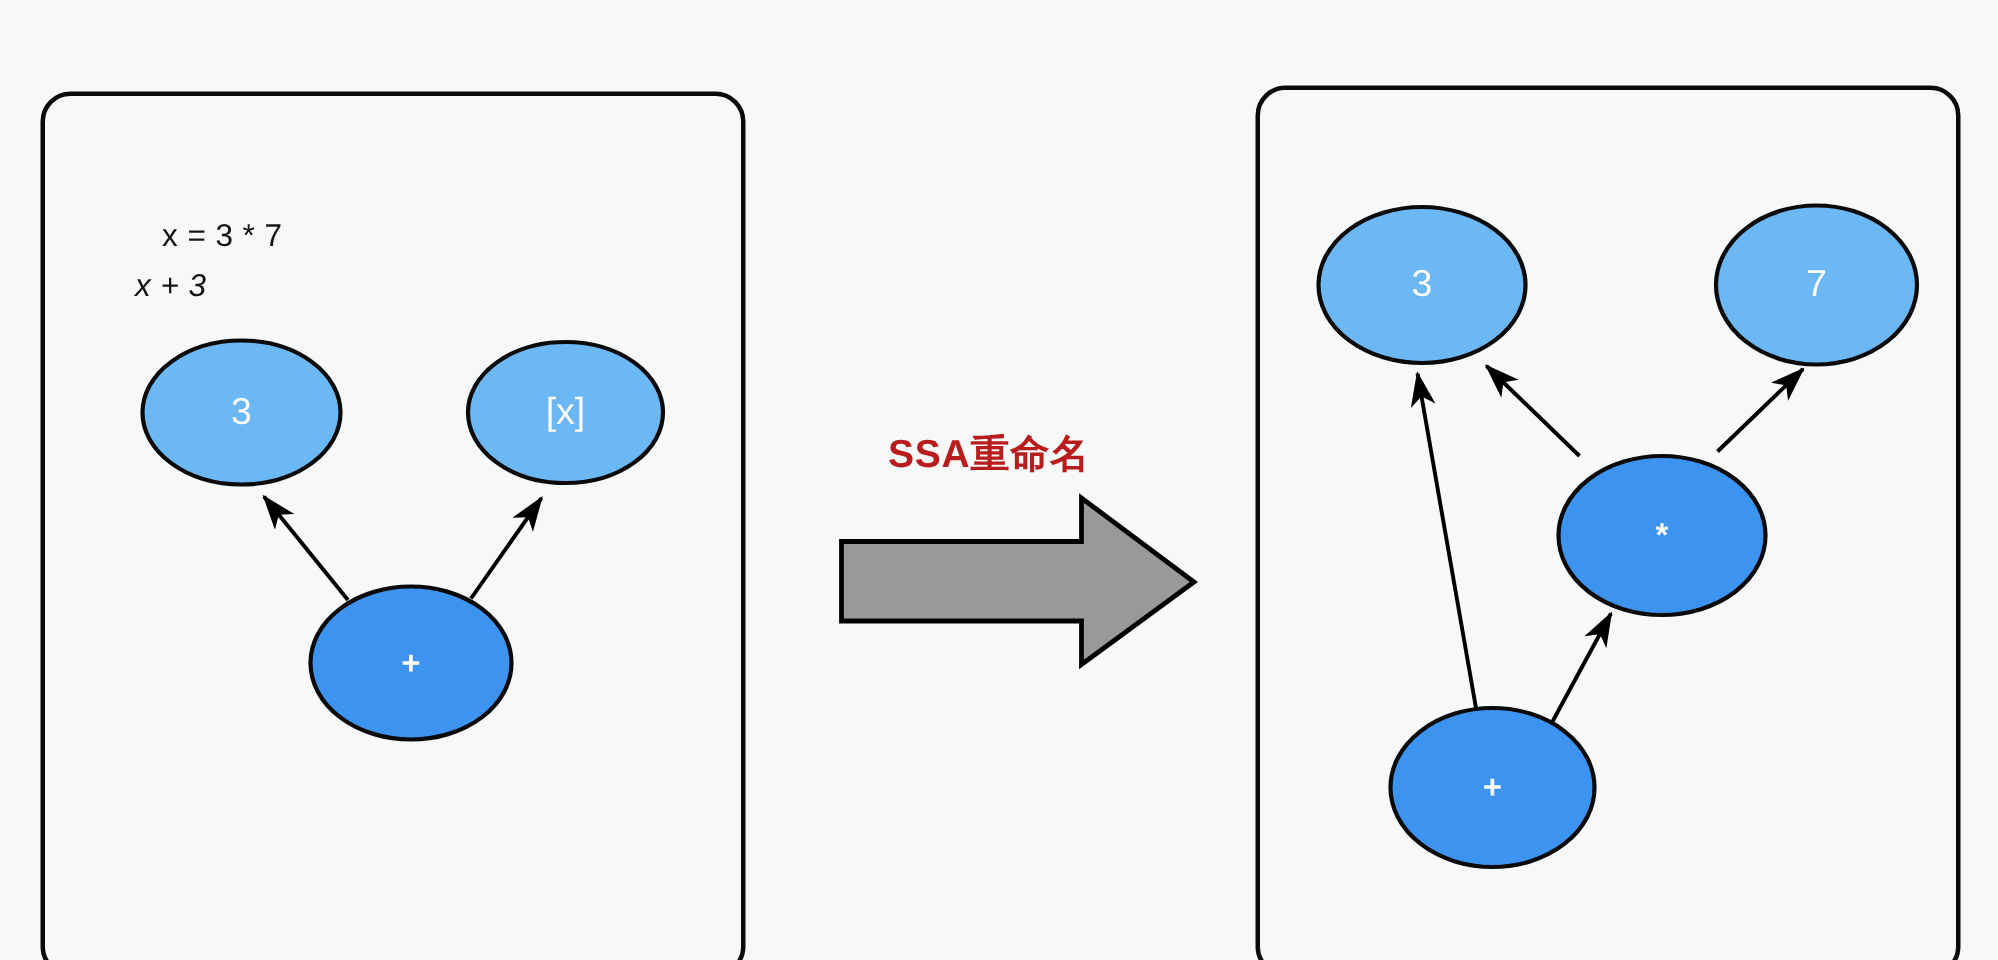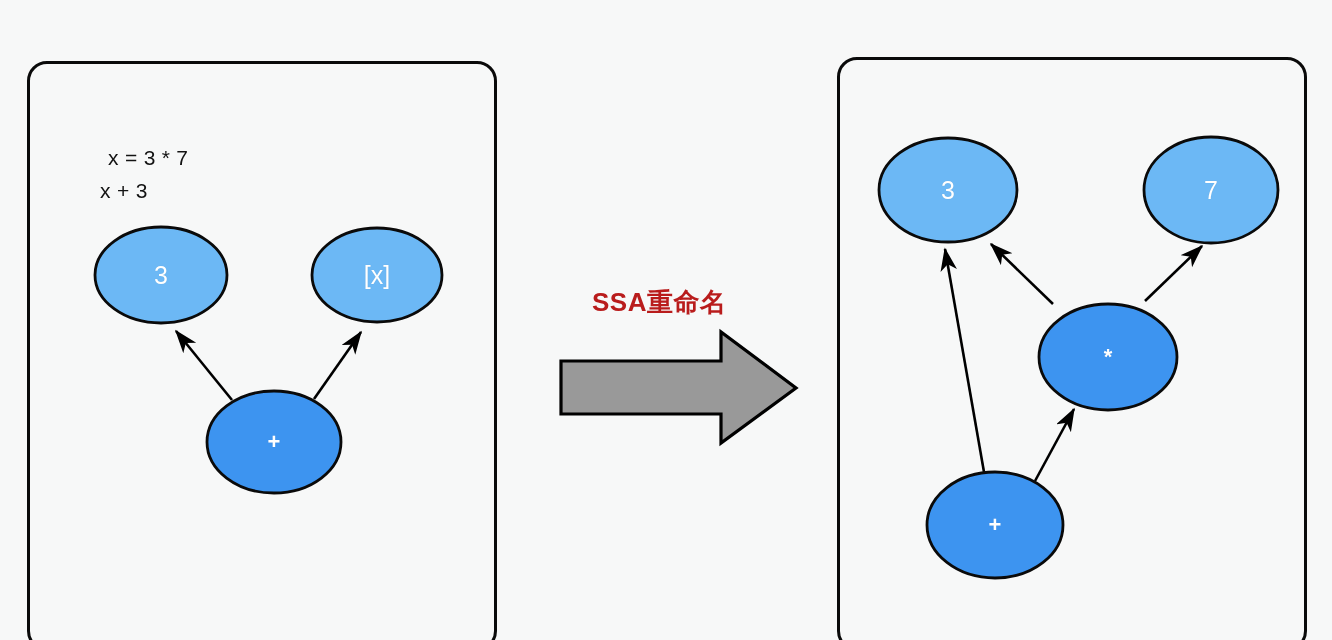--- a/index.html
+++ b/index.html
@@ -42,21 +42,21 @@
   }
 
   .code-line {
     position: absolute;
     font-size: 21px;
     color: #131313;
     white-space: pre;
     letter-spacing: 0.3px;
   }
   #code-line-0 { left: 108px; top: 110px; }
-  #code-line-1 { left: 100px; top: 143px; }
+  #code-line-1 { left: 90px; top: 143px; font-style: italic; }
 
   .transform-label {
     position: absolute;
     left: 592px;
     top: 249px;
     font-size: 26px;
     font-weight: bold;
     color: #b91c1c;
     white-space: nowrap;
     letter-spacing: 0.5px;

